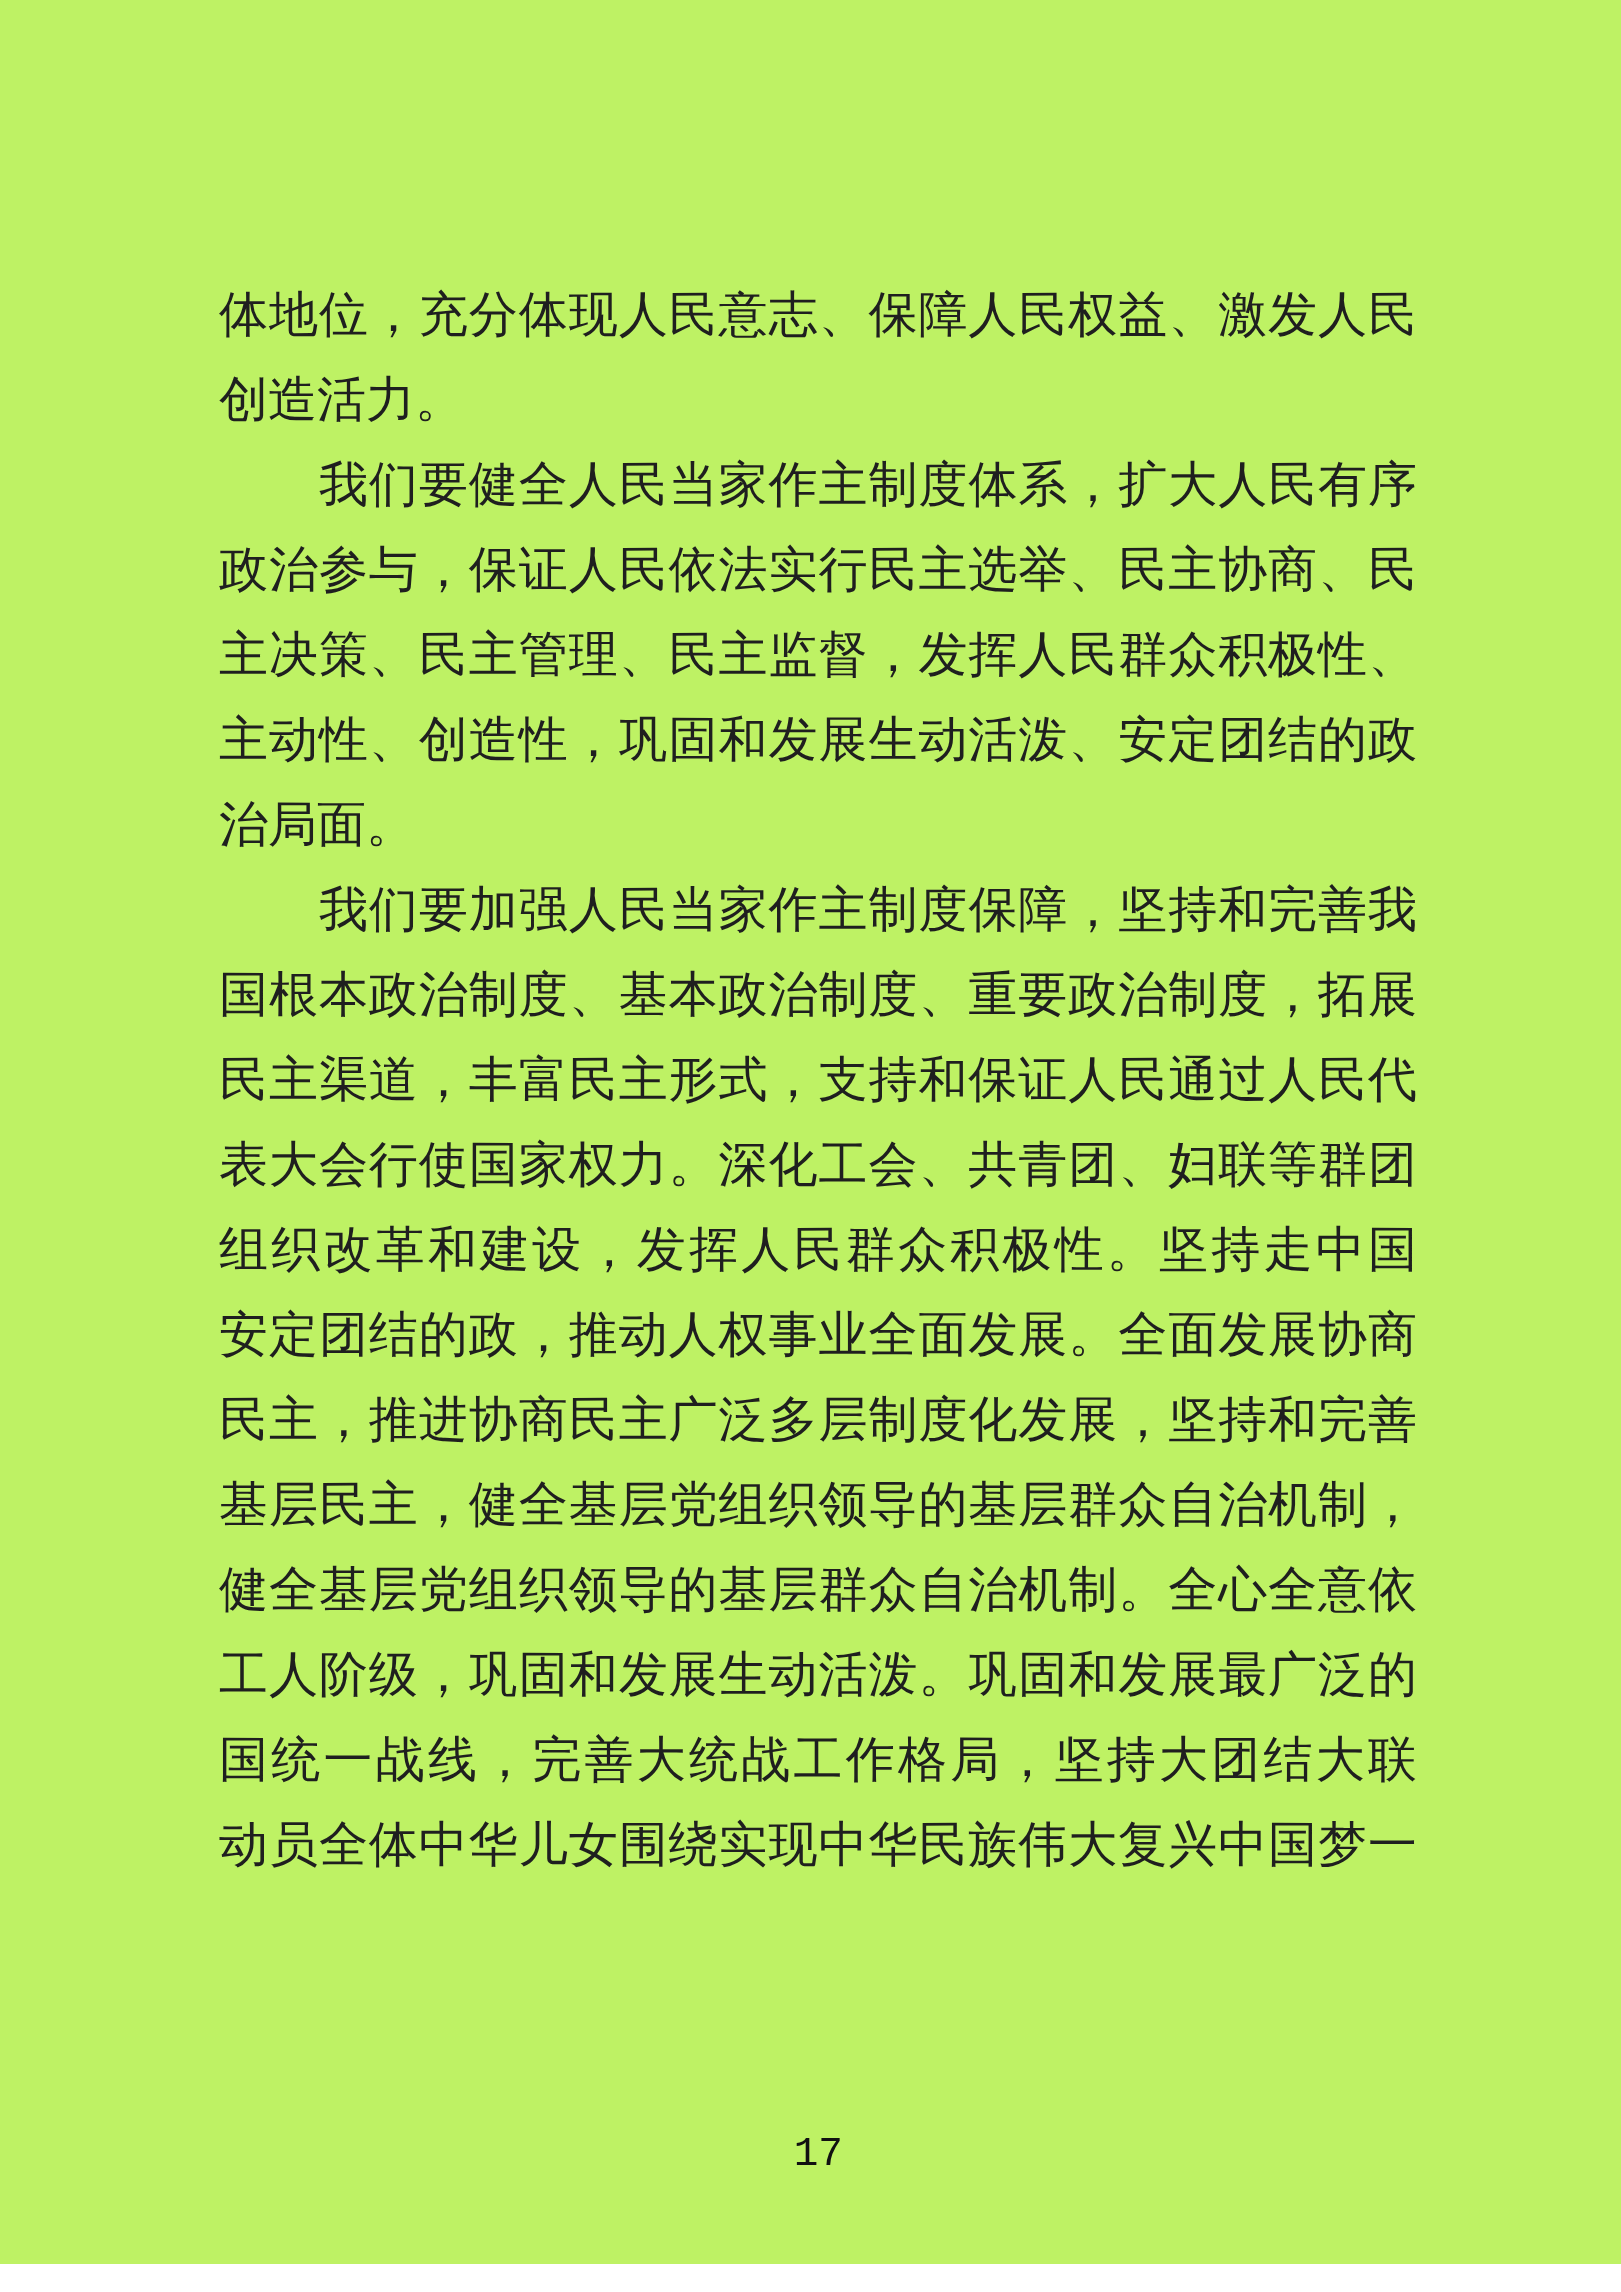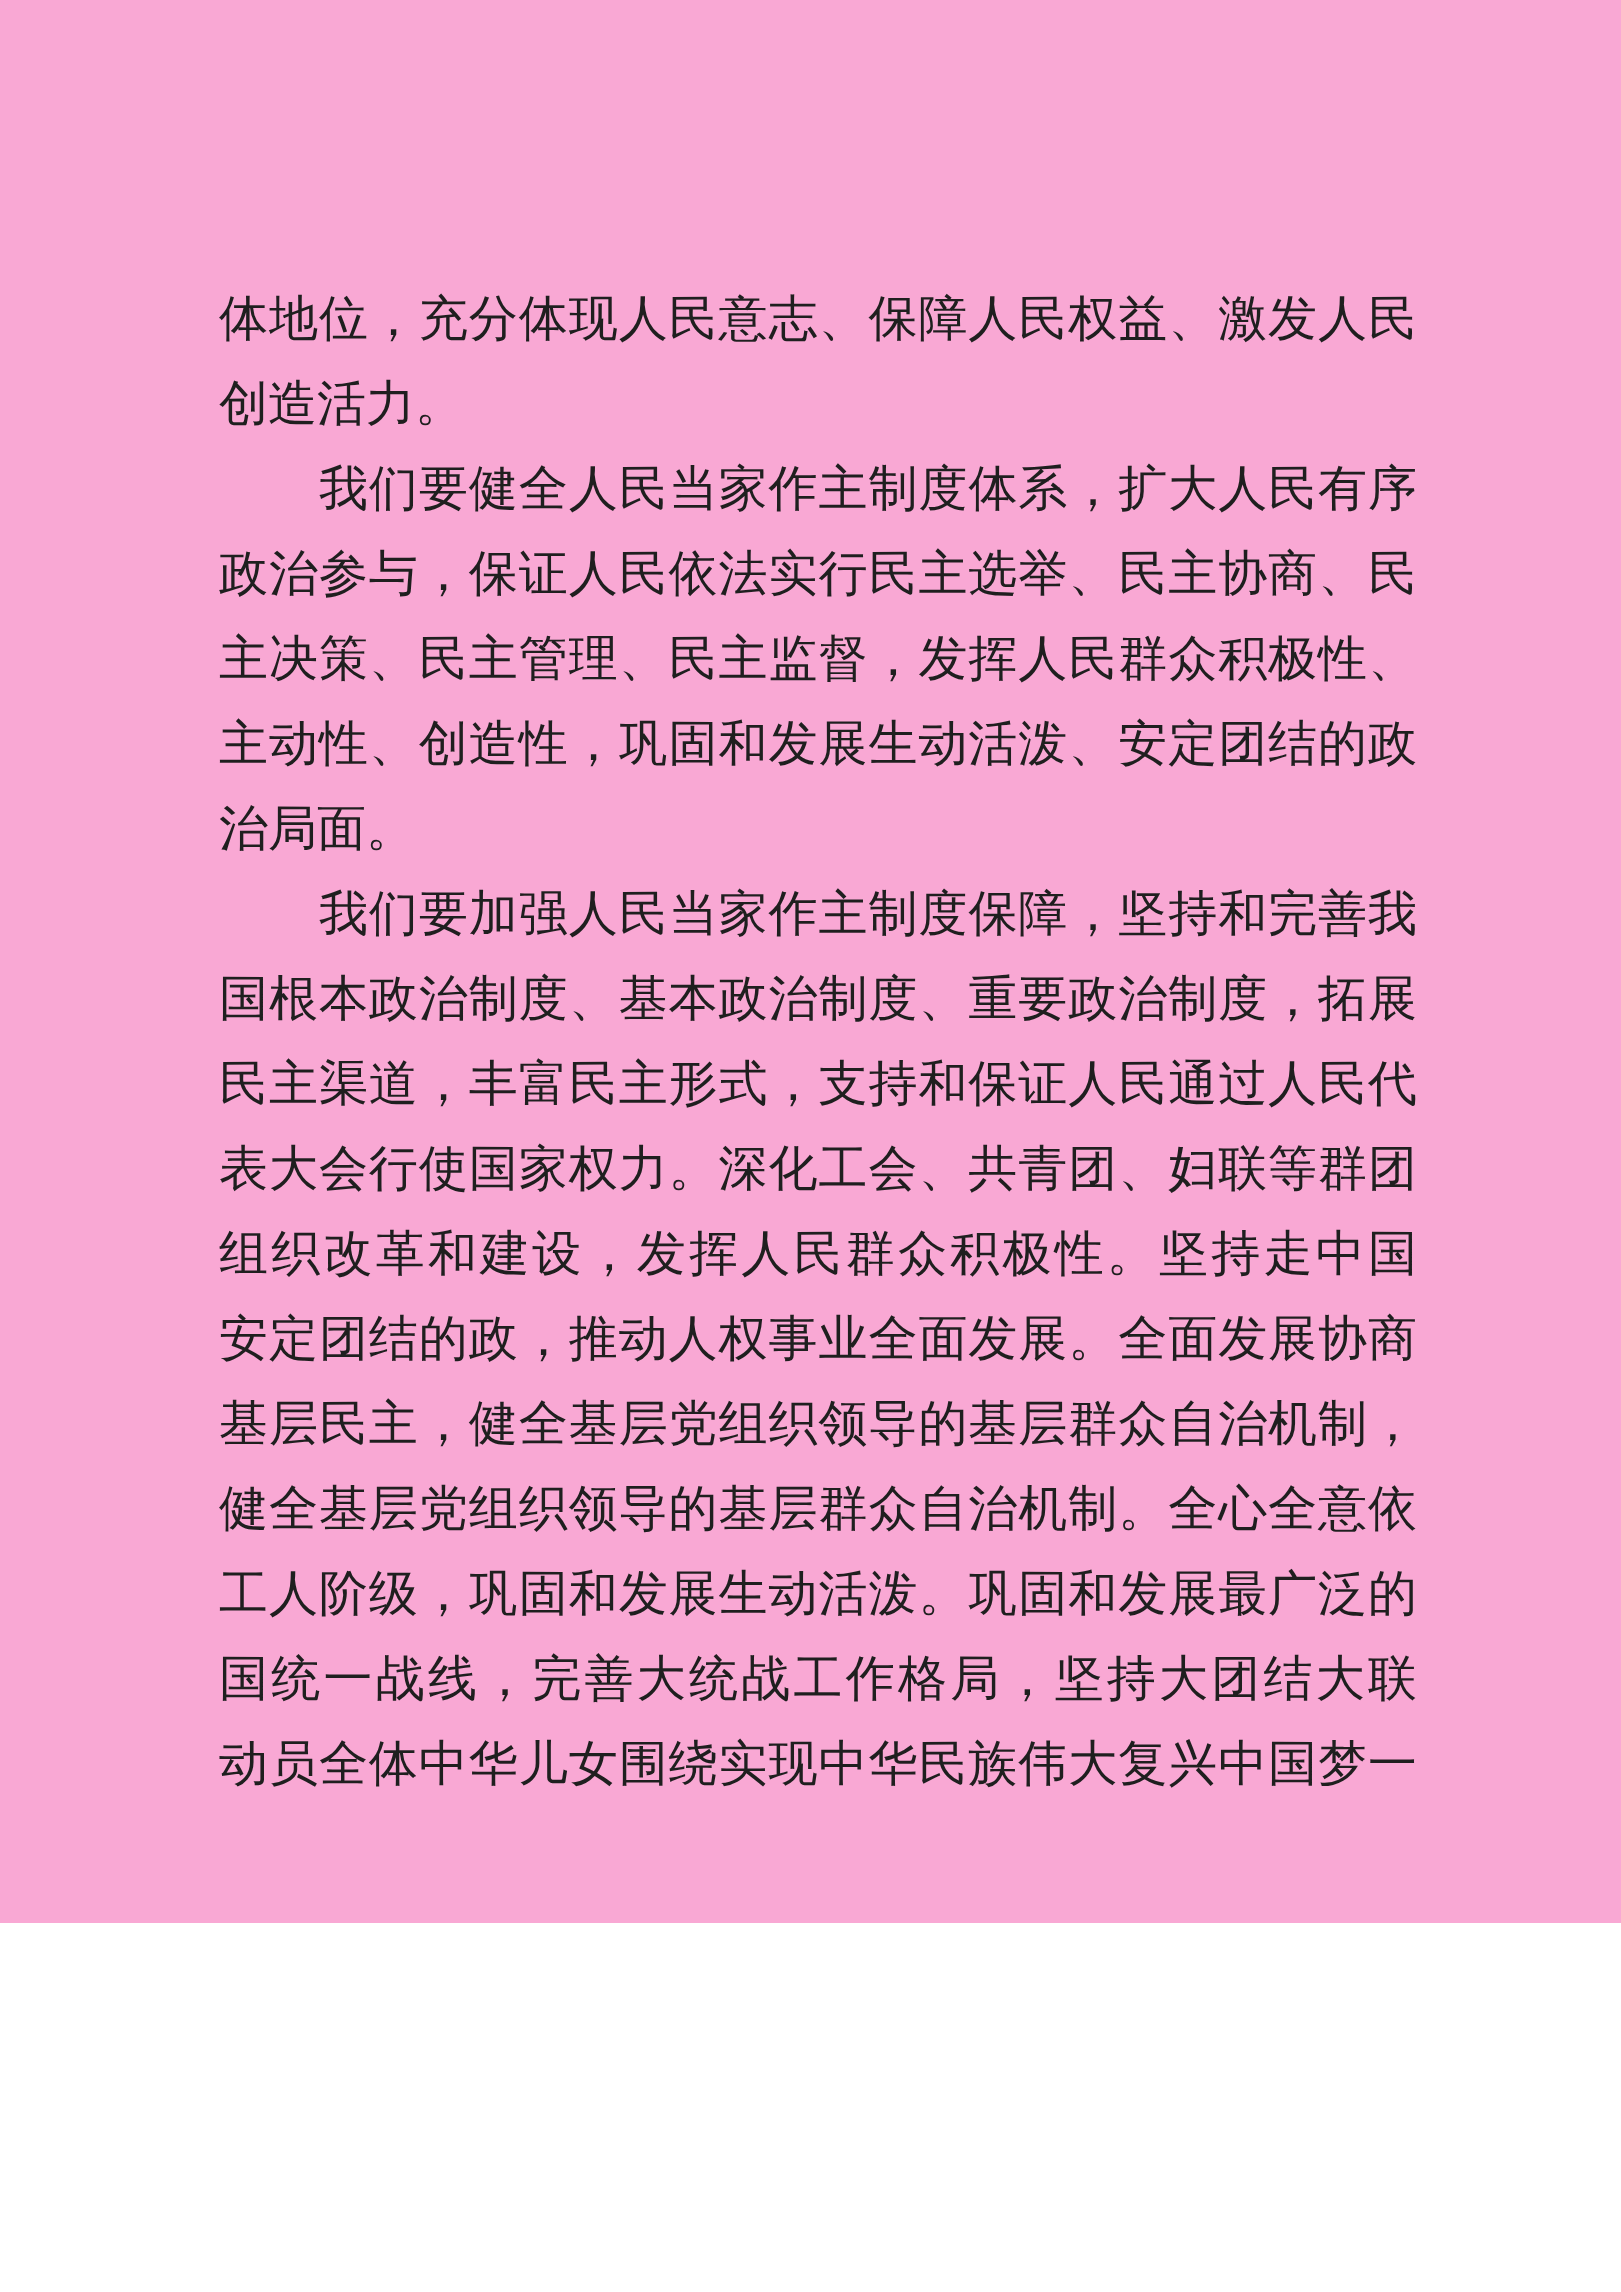--- a/index.html
+++ b/index.html
@@ -1,21 +1,21 @@
 <!DOCTYPE html>
 <html><head>
 <meta charset="utf-8">
 <style>
   html, body { margin: 0; padding: 0; background: #ffffff; }
   .page {
     position: relative;
     width: 1621px;
-    height: 1923px;
-    background: #f9a8d4;
-    font-family: Liberation Serif, serif;
+    height: 2264px;
+    background: #bef264;
+    font-family: Liberation Mono, monospace;
     color: #1f1f1f;
     overflow: hidden;
   }
   .text-block {
     position: absolute;
     left: 219px;
     top: 276px;
     width: 1198px;
   }
   .text-line {
@@ -57,20 +57,21 @@
       <div class="text-line">政治参与，保证人民依法实行民主选举、民主协商、民</div>
       <div class="text-line">主决策、民主管理、民主监督，发挥人民群众积极性、</div>
       <div class="text-line">主动性、创造性，巩固和发展生动活泼、安定团结的政</div>
       <div class="text-line no-justify">治局面。</div>
       <div class="text-line indent">我们要加强人民当家作主制度保障，坚持和完善我</div>
       <div class="text-line">国根本政治制度、基本政治制度、重要政治制度，拓展</div>
       <div class="text-line">民主渠道，丰富民主形式，支持和保证人民通过人民代</div>
       <div class="text-line">表大会行使国家权力。深化工会、共青团、妇联等群团</div>
       <div class="text-line">组织改革和建设，发挥人民群众积极性。坚持走中国</div>
       <div class="text-line">安定团结的政，推动人权事业全面发展。全面发展协商</div>
+      <div class="text-line">民主，推进协商民主广泛多层制度化发展，坚持和完善</div>
       <div class="text-line">基层民主，健全基层党组织领导的基层群众自治机制，</div>
       <div class="text-line">健全基层党组织领导的基层群众自治机制。全心全意依靠</div>
       <div class="text-line">工人阶级，巩固和发展生动活泼。巩固和发展最广泛的爱</div>
       <div class="text-line">国统一战线，完善大统战工作格局，坚持大团结大联合，</div>
       <div class="text-line">动员全体中华儿女围绕实现中华民族伟大复兴中国梦一</div>
     </div>
   <div class="page-number">17</div>
 </div>
 
 

